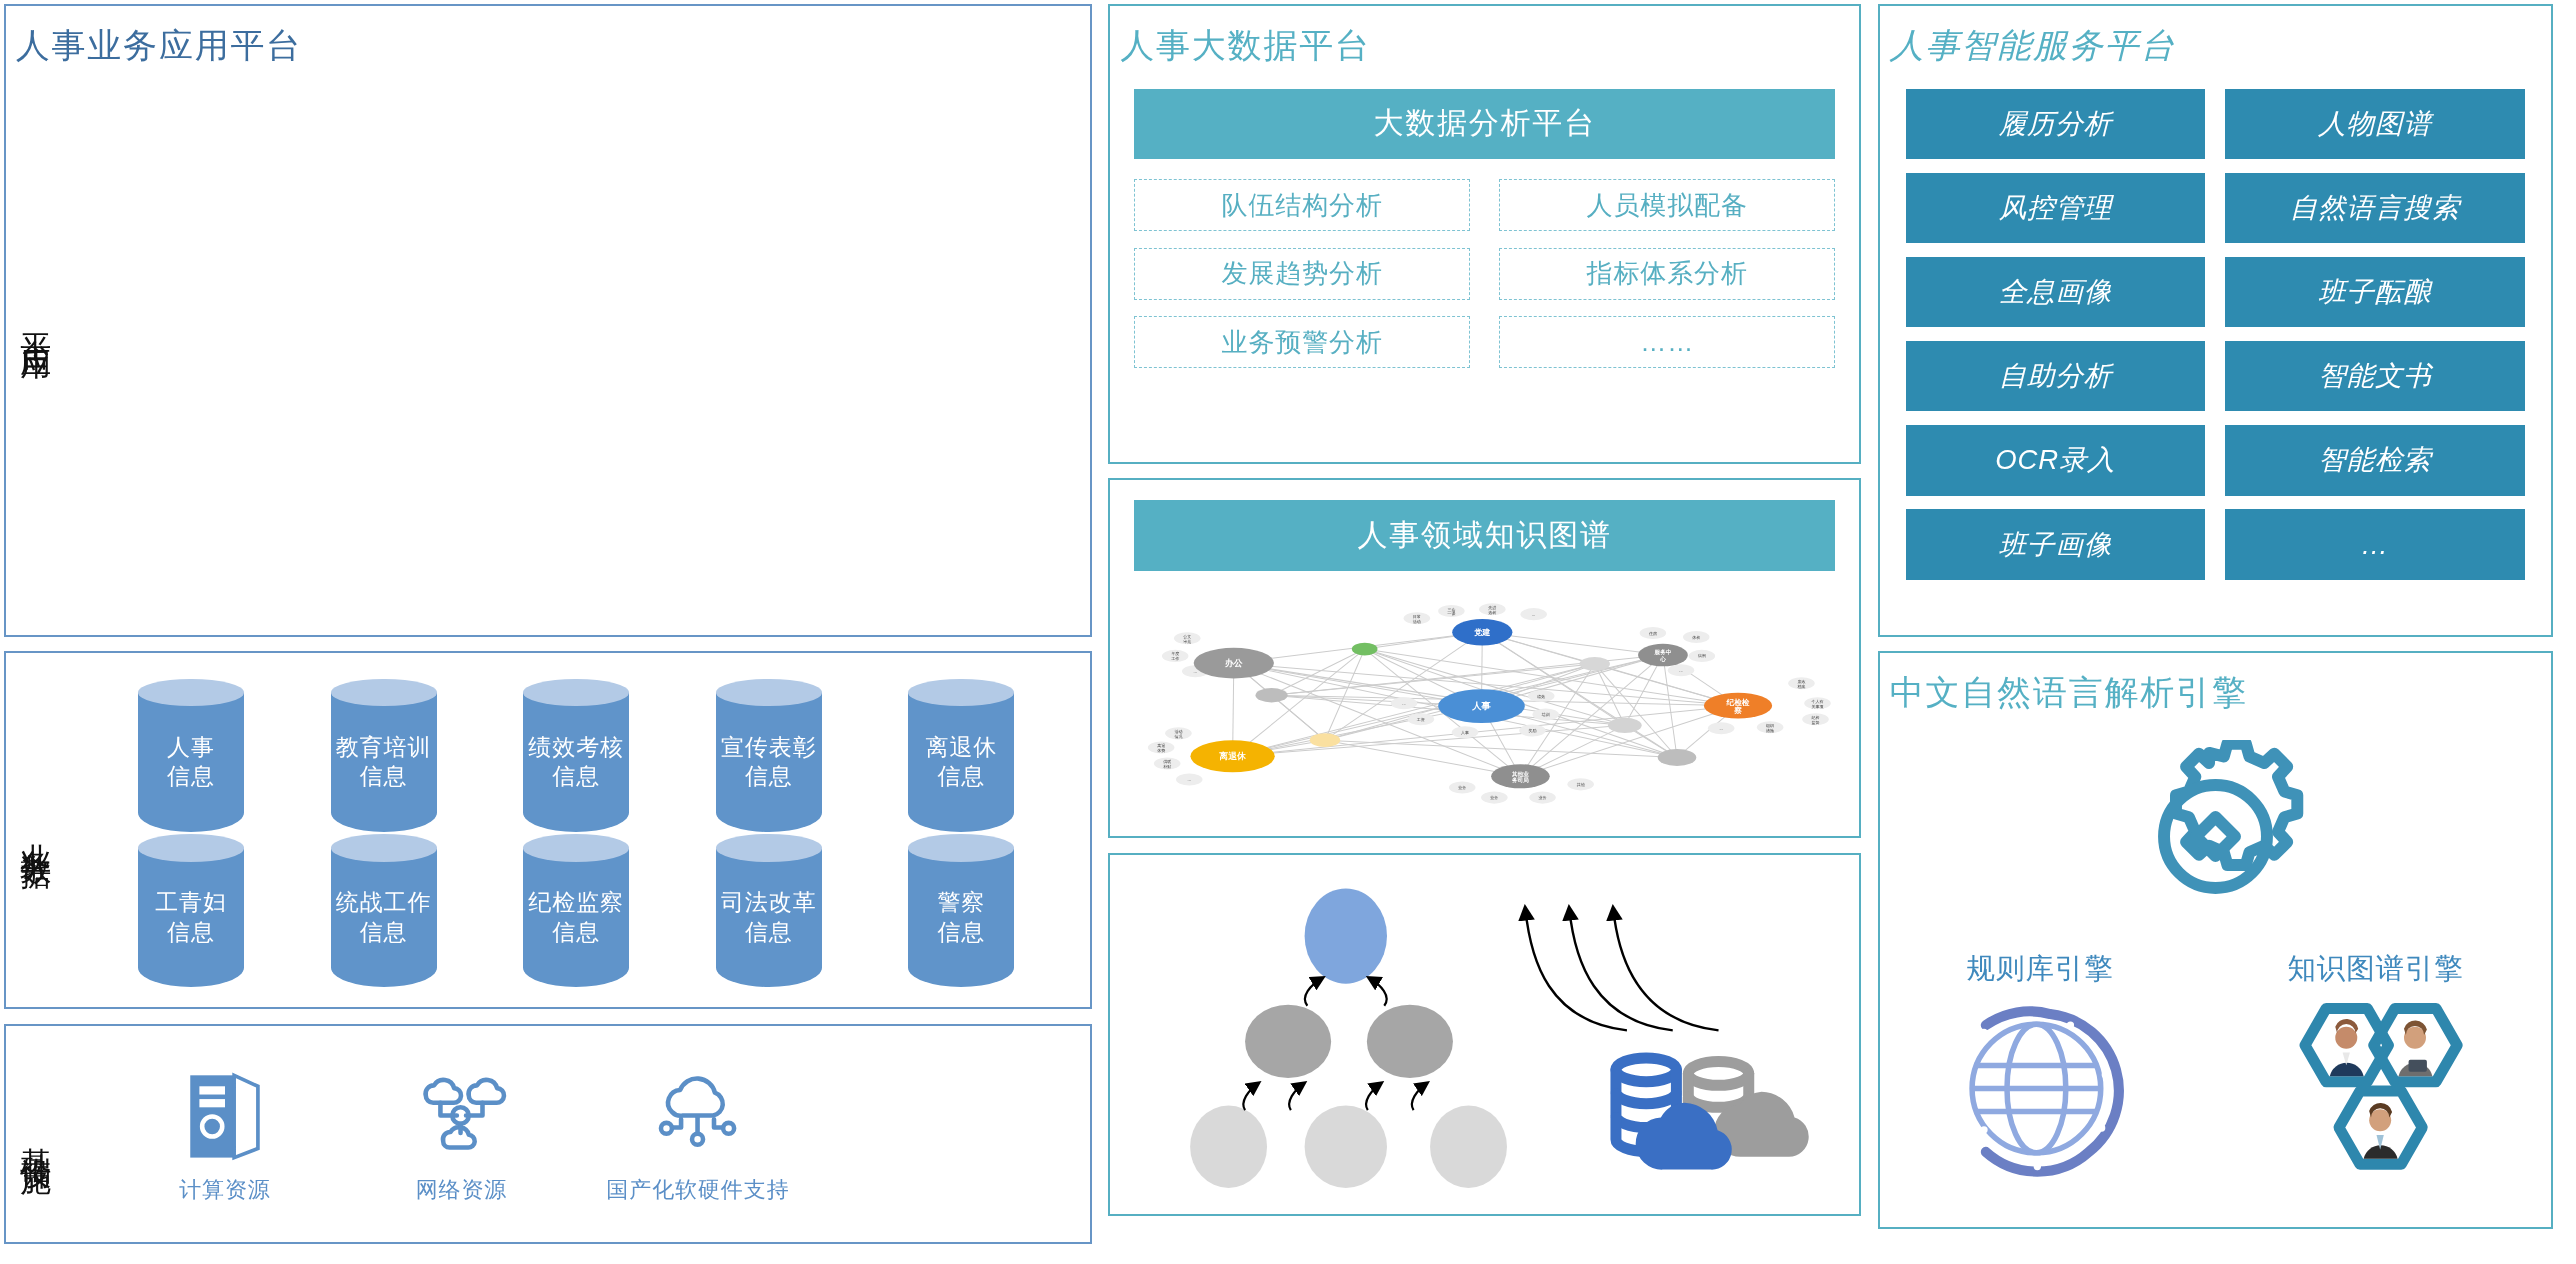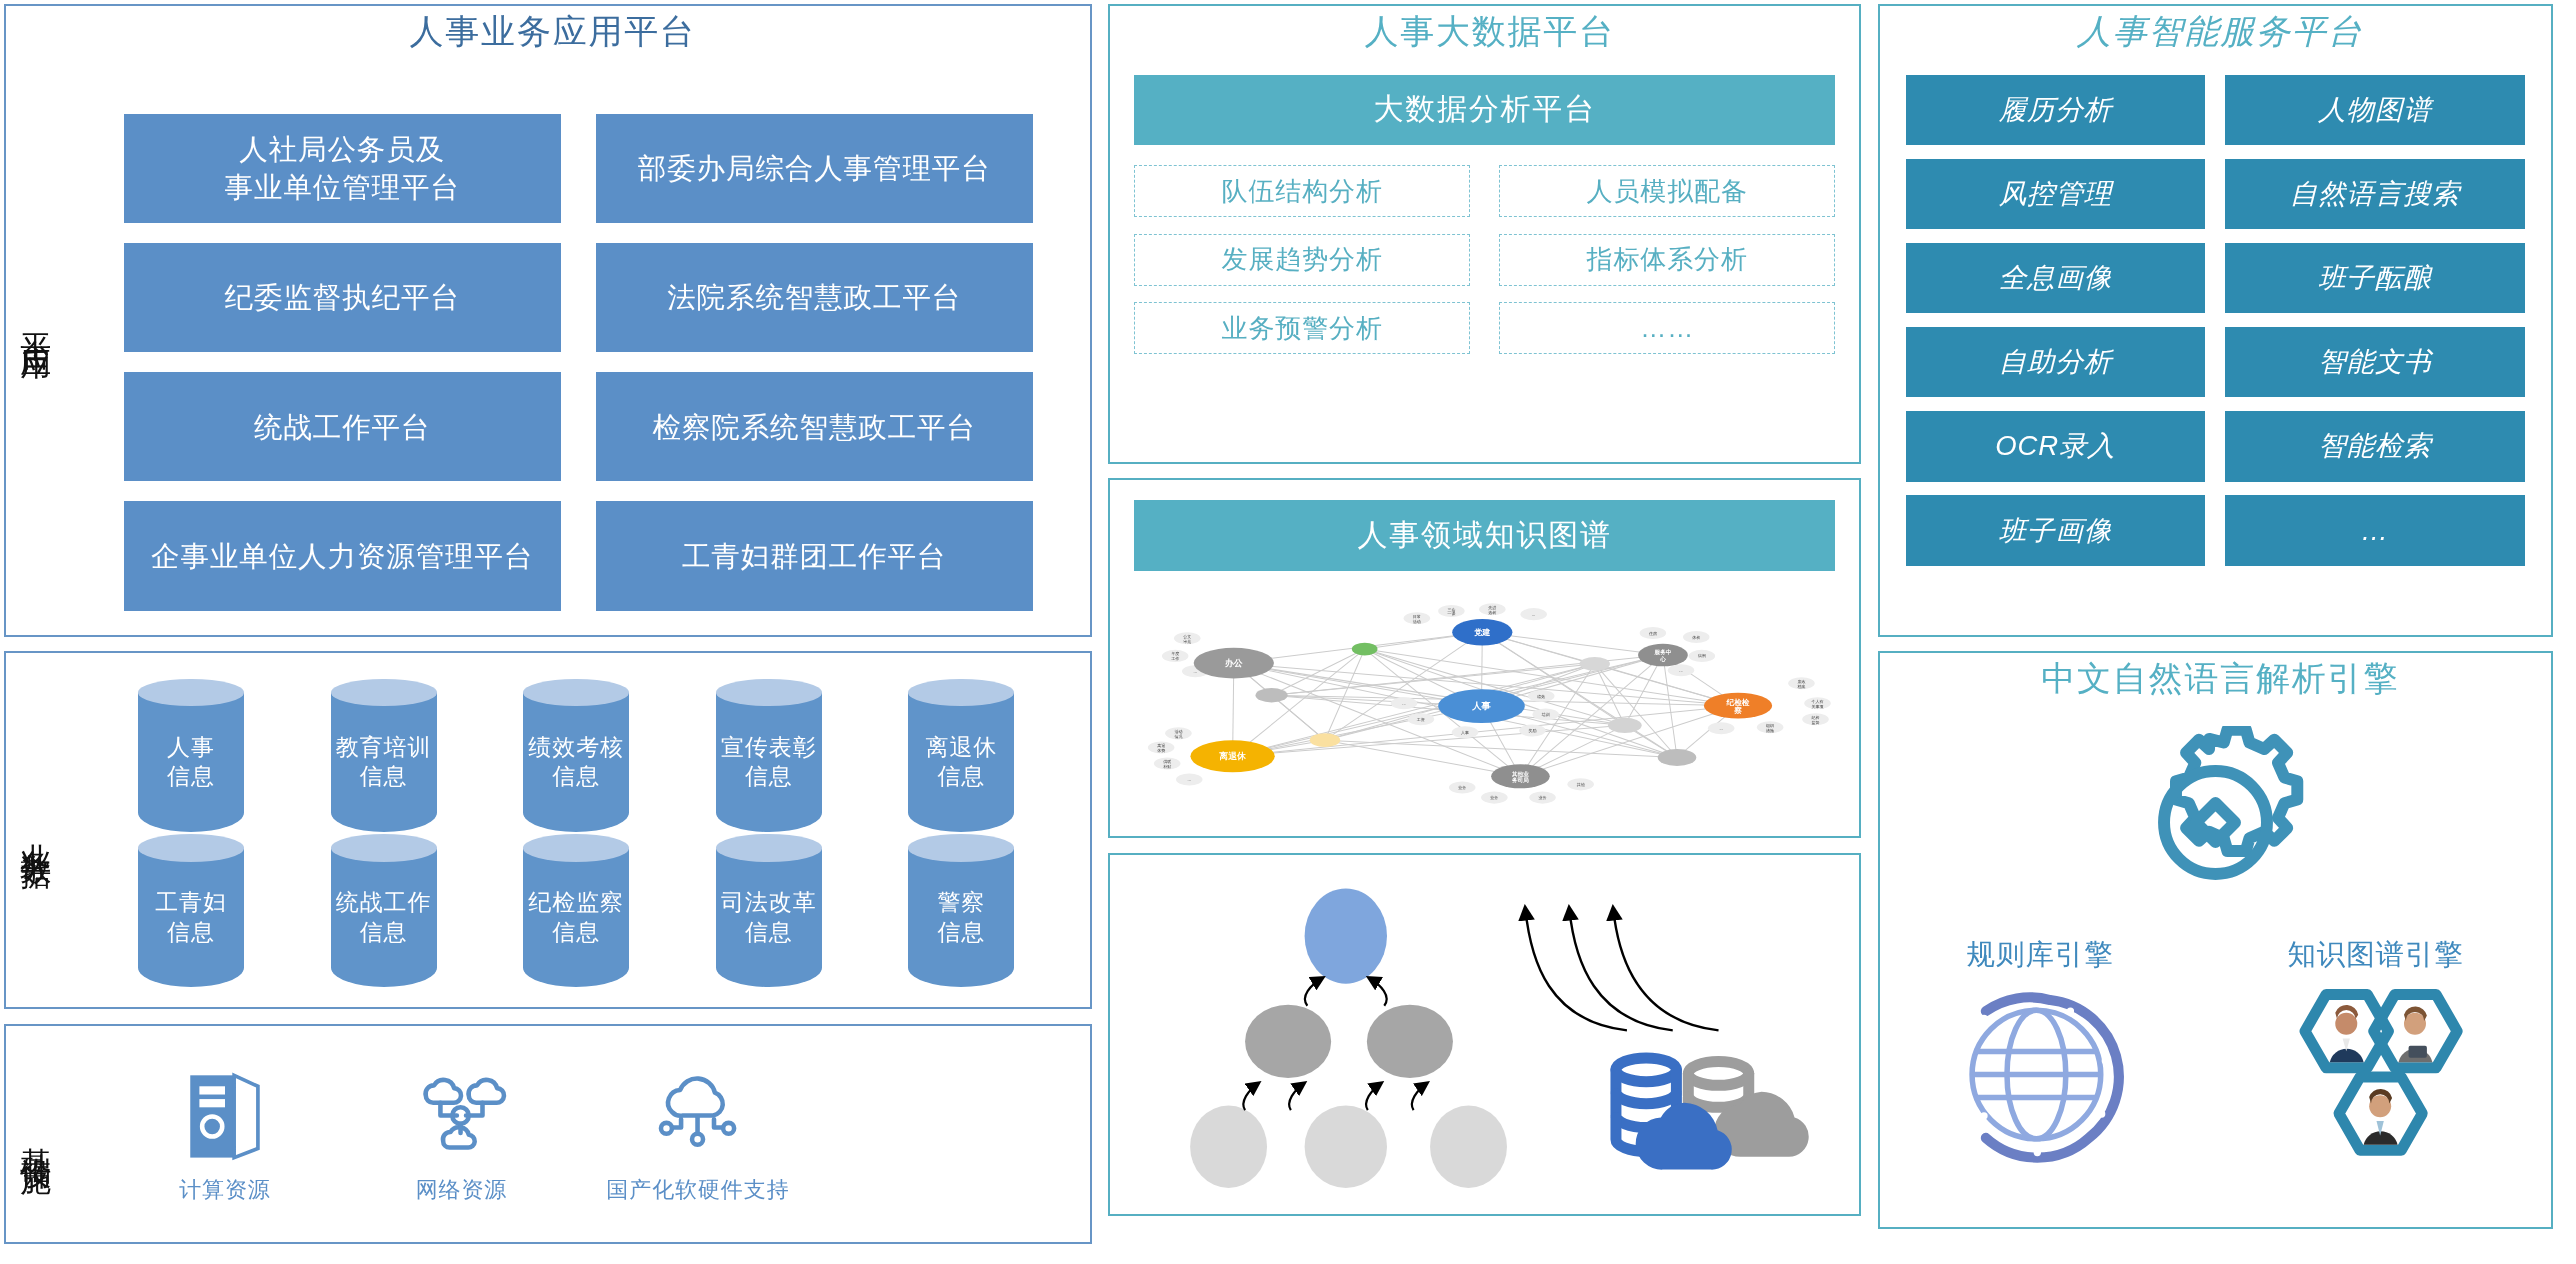--- a/index.html
+++ b/index.html
@@ -9,22 +9,22 @@
     overflow:hidden;position:relative;
   }
   .stage{position:absolute;inset:0;display:flex;gap:16.5px;padding:3.7px 3.7px;box-sizing:border-box;}
 
   
   .panel{box-sizing:border-box;background:#fff;position:relative;}
   .panel-blue{border:2.8px solid #6795c6;}
   .panel-teal{border:2.8px solid #56afc2;}
 
   .panel-title{
-    text-align:center;font-size:34px;color:#3c6d9e;letter-spacing:1.8px;
-    font-weight:400;padding-top:3px;margin-left:10px;
+    text-align:left;font-size:34px;color:#3c6d9e;letter-spacing:1.8px;
+    font-weight:400;padding-top:17px;margin-left:10px;
   }
   .panel-title.teal{color:#55b0c4;}
 
   
   .vlabel{
     position:absolute;left:13px;top:50%;transform:translateY(-50%);
     writing-mode:vertical-rl;text-orientation:upright;
     font-size:31px;color:#111;letter-spacing:5.5px;font-weight:400;
     line-height:1.05;
   }
@@ -123,30 +123,20 @@
 </head>
 <body>
 
 <div class="stage">
 
   <div class="col-left">
 
     <div class="panel panel-blue lp-apps">
       <div class="panel-title">人事业务应用平台</div>
       <div class="vlabel">平台应用</div>
-      <div class="apps-grid">
-        <div class="app-tile" id="at0">人社局公务员及<br>事业单位管理平台</div>
-        <div class="app-tile" id="at1">部委办局综合人事管理平台</div>
-        <div class="app-tile" id="at2">纪委监督执纪平台</div>
-        <div class="app-tile" id="at3">法院系统智慧政工平台</div>
-        <div class="app-tile" id="at4">统战工作平台</div>
-        <div class="app-tile" id="at5">检察院系统智慧政工平台</div>
-        <div class="app-tile" id="at6">企事业单位人力资源管理平台</div>
-        <div class="app-tile" id="at7">工青妇群团工作平台</div>
-      </div>
     </div>
 
     <div class="panel panel-blue lp-data">
       <div class="vlabel">业务数据</div>
       <div class="cyl-wrap" id="cylwrap">
           <div class="cyl">
             <div class="cyl-text">
               <span>人事</span>
               <span>信息</span>
             </div>

